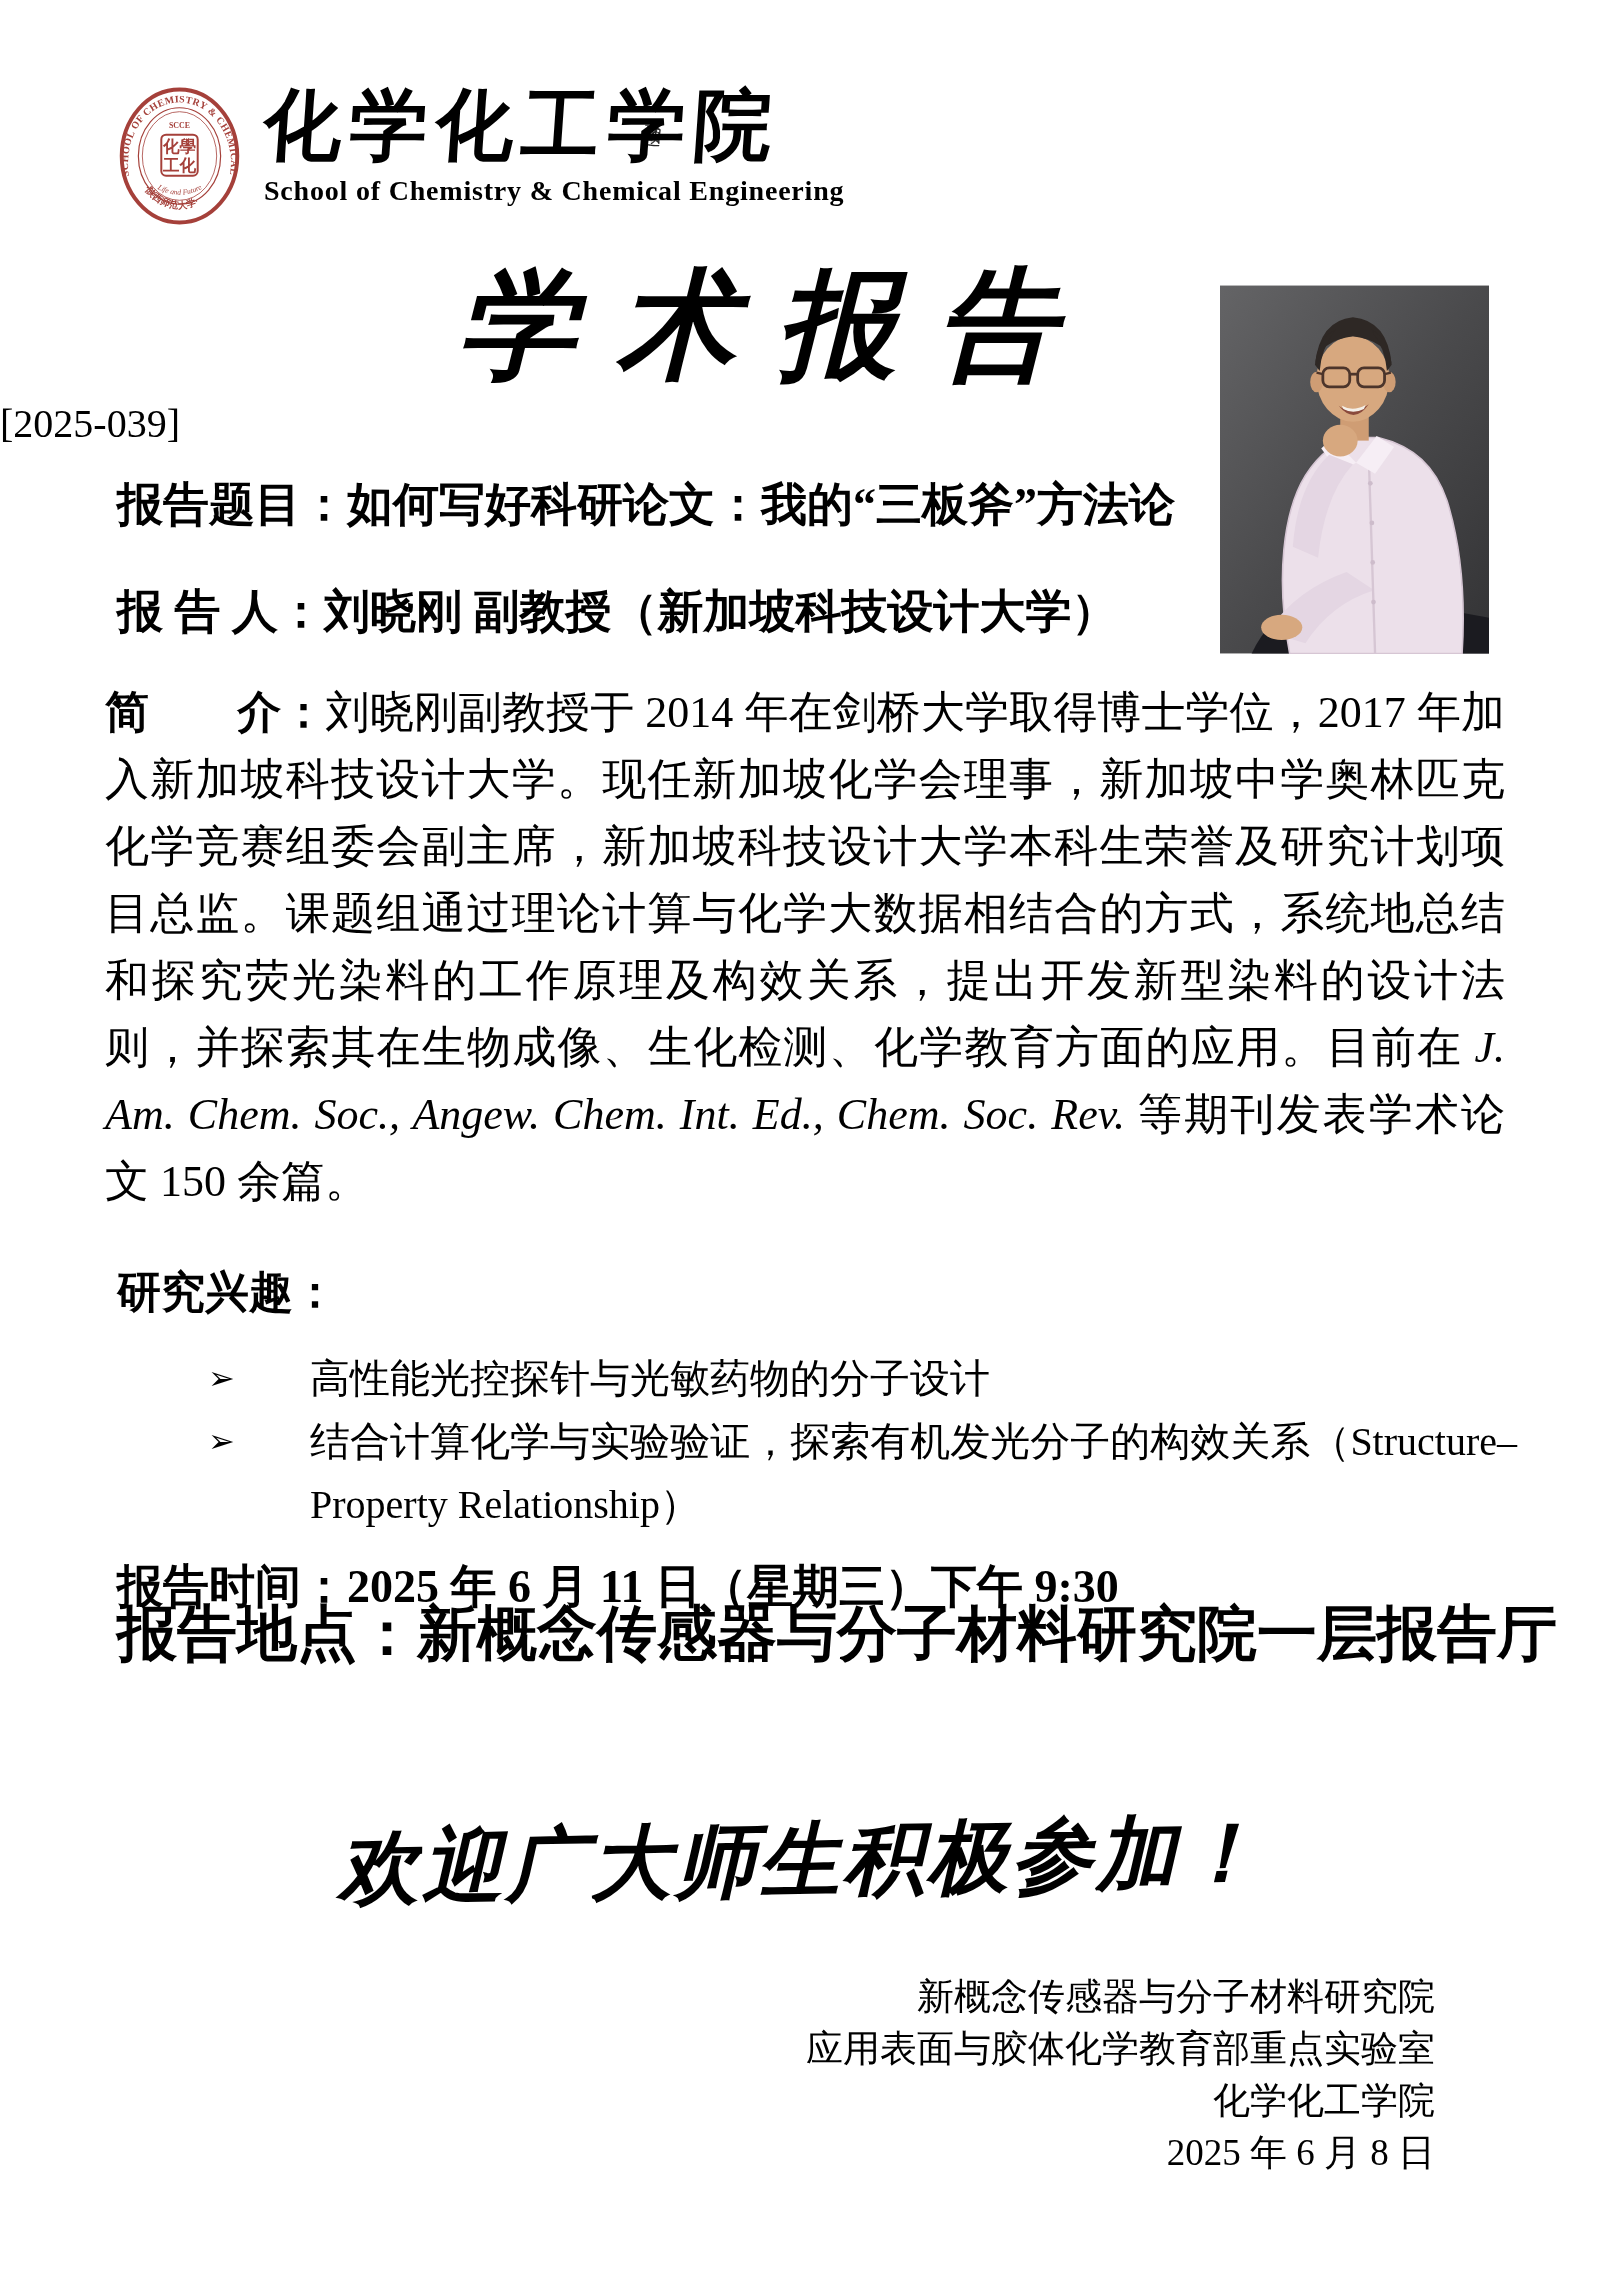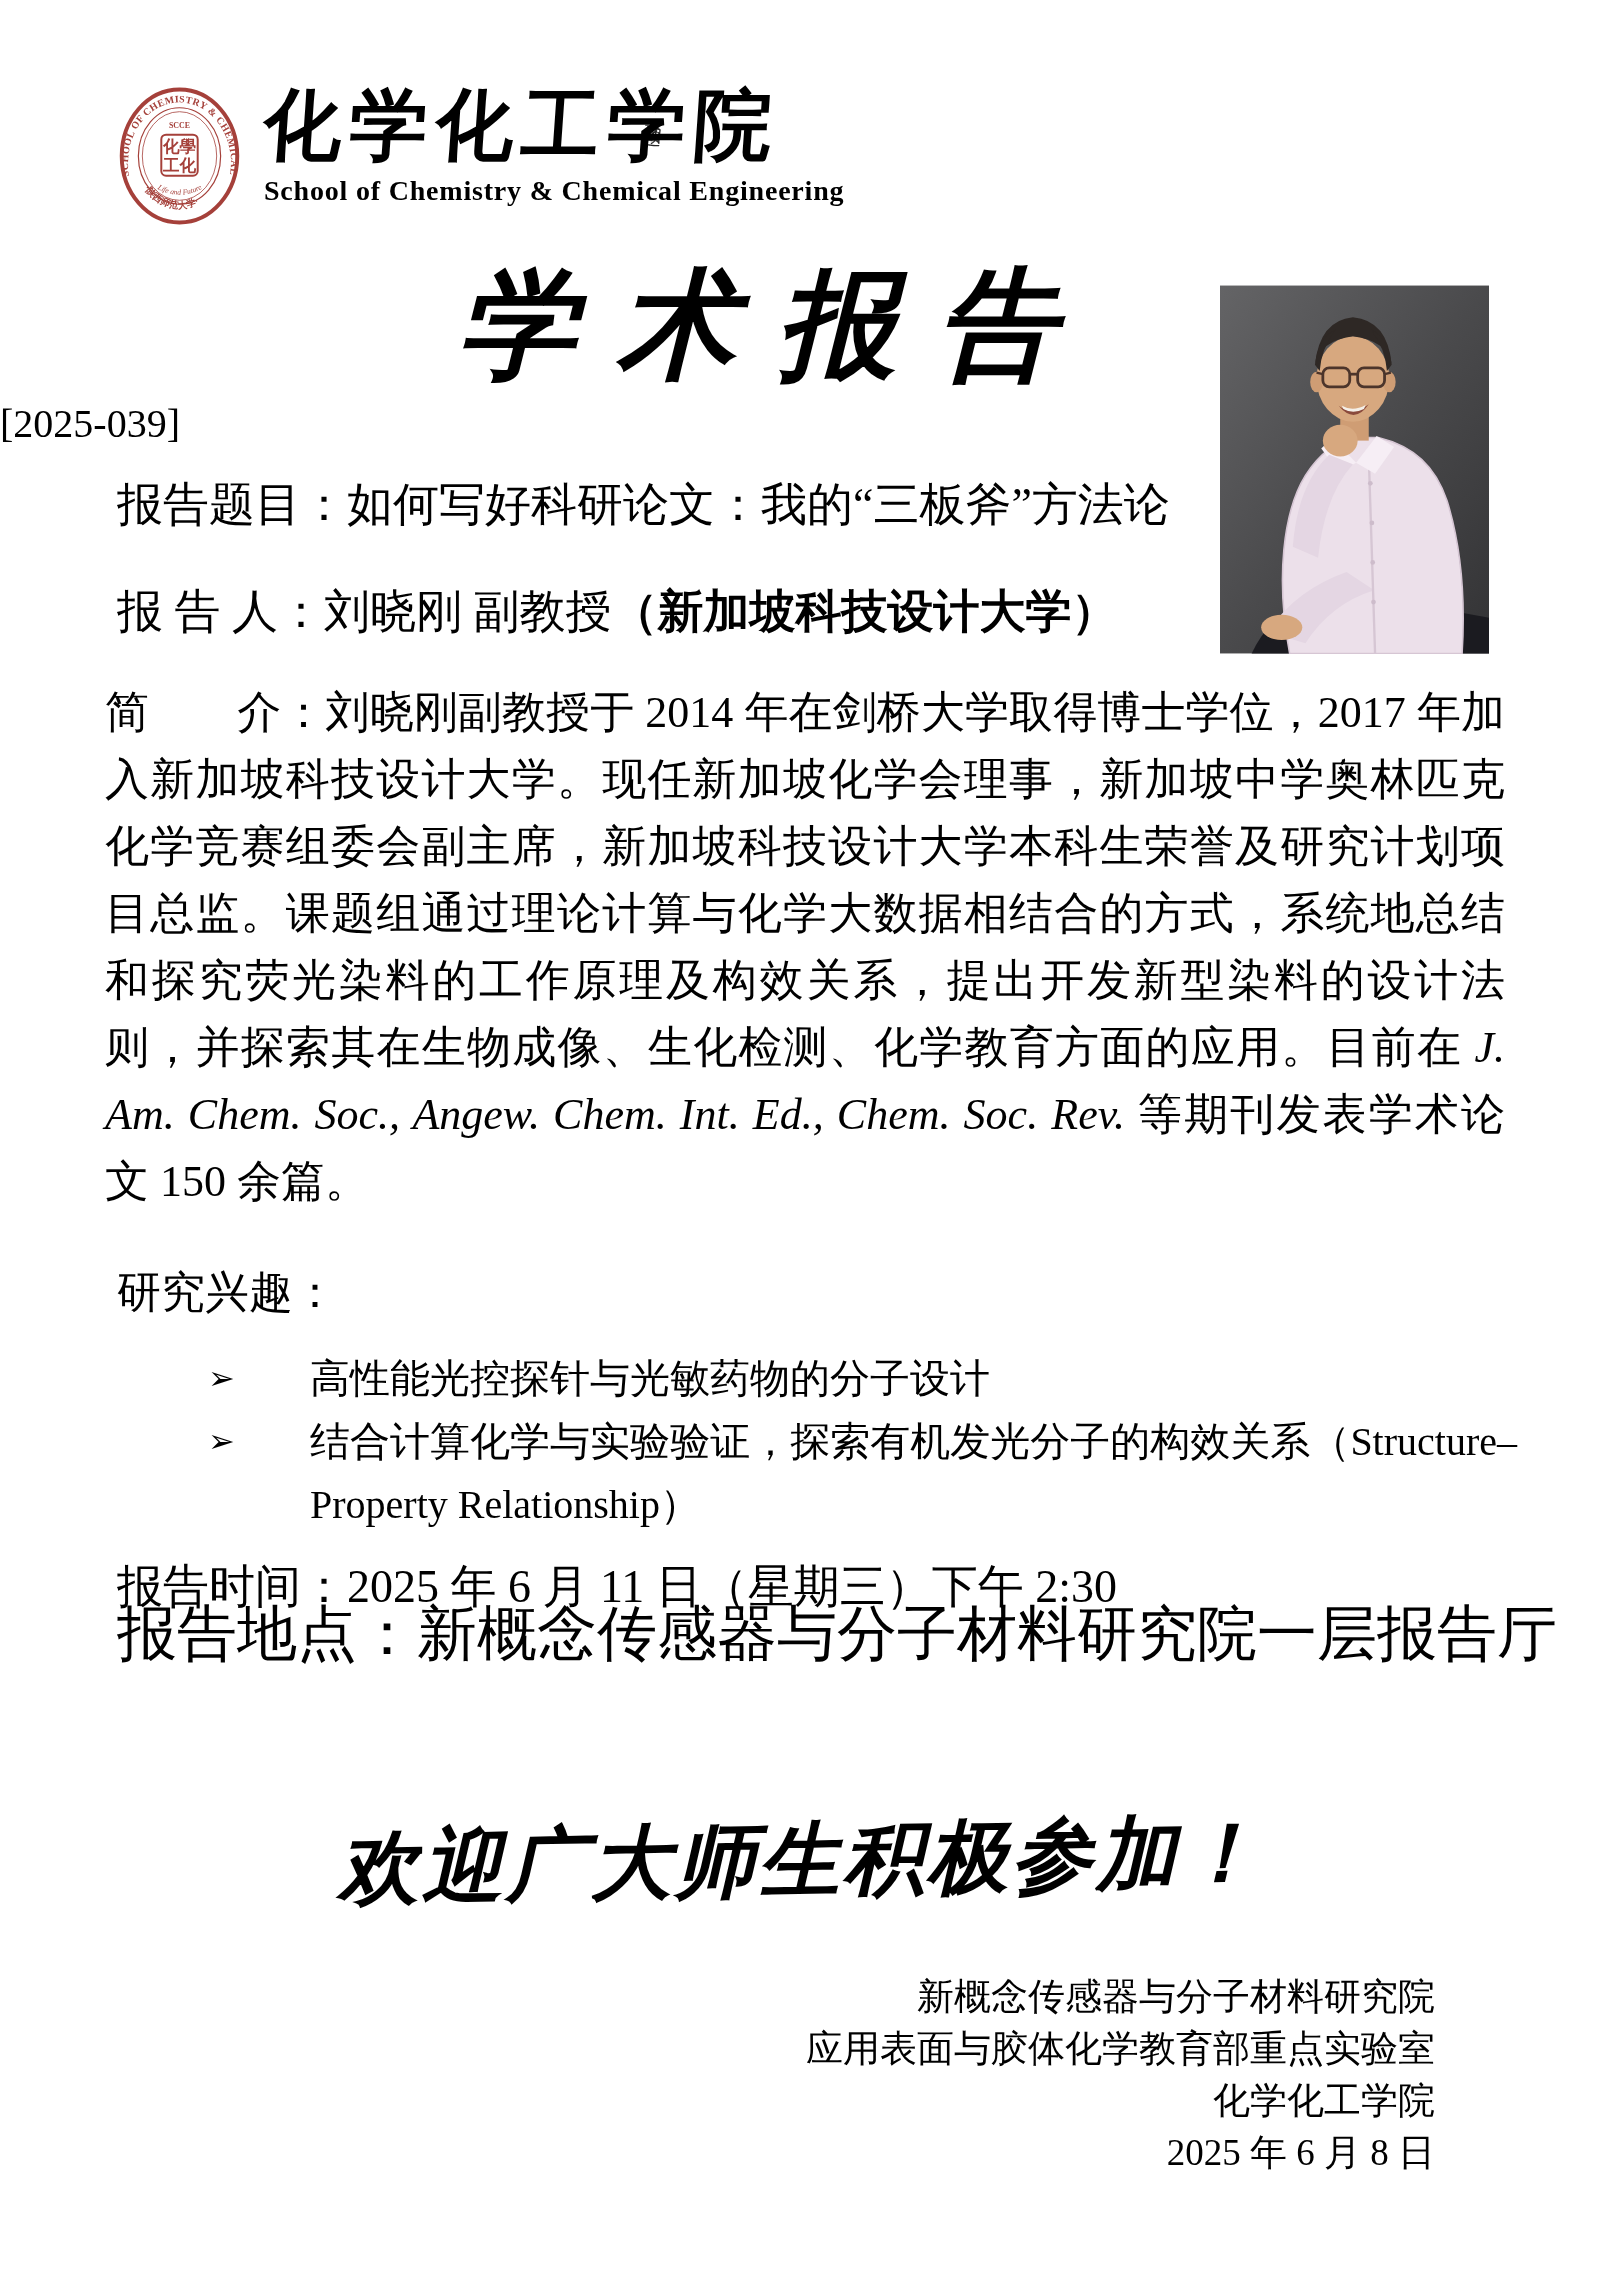--- a/index.html
+++ b/index.html
@@ -33,21 +33,21 @@
   .title{
     position:absolute;left:0;top:246px;width:1554px;text-align:center;
     font-size:119px;font-weight:900;font-style:italic;letter-spacing:41px;
     font-family:"DejaVu Serif","Liberation Serif",serif;white-space:nowrap;
   }
   .serial{position:absolute;left:0;top:400px;width:1593px;text-align:left;font-size:40px;}
   
   .photo{position:absolute;left:1220px;top:285px;width:269px;height:369px;}
   
   .row{position:absolute;left:117px;white-space:nowrap;}
-  .b{font-weight:normal;}
+  .b{font-weight:bold;}
   .topic-row{top:474px;font-size:46px;}
   .speaker-row{top:581px;font-size:46px;}
   .speaker-aff{font-weight:bold;}
   .bio{
     position:absolute;left:105px;top:679px;width:1400px;
     font-size:44px;line-height:67px;text-align:justify;text-justify:inter-ideograph;
   }
   .journal{font-style:italic;}
   .interests-h{top:1263px;font-size:44px;}
   .bullets{position:absolute;left:208px;top:1347px;width:1309px;font-size:40px;line-height:63px;}
@@ -164,21 +164,21 @@
     <div class="bullet">
       <span class="bullet-marker">➢</span>
       <span class="bullet-text">高性能光控探针与光敏药物的分子设计</span>
     </div>
     <div class="bullet">
       <span class="bullet-marker">➢</span>
       <span class="bullet-text">结合计算化学与实验验证，探索有机发光分子的构效关系（Structure–Property Relationship）</span>
     </div>
   </div>
 
-  <div class="row time-row"><span class="b">报告时间：</span><span class="b">2025 年 6 月 11 日（星期三）下午 2:30</span></div>
+  <div class="row time-row"><span class="b">报告时间：</span><span class="b">2025 年 6 月 11 日（星期三）下午 9:30</span></div>
   <div class="row venue-row"><span class="b">报告地点：</span><span class="b">新概念传感器与分子材料研究院一层报告厅</span></div>
 
   <div class="welcome">欢迎广大师生积极参加！</div>
 
   <div class="footer">
     <div>新概念传感器与分子材料研究院</div>
     <div>应用表面与胶体化学教育部重点实验室</div>
     <div>化学化工学院</div>
     <div>2025 年 6 月 8 日</div>
   </div>

